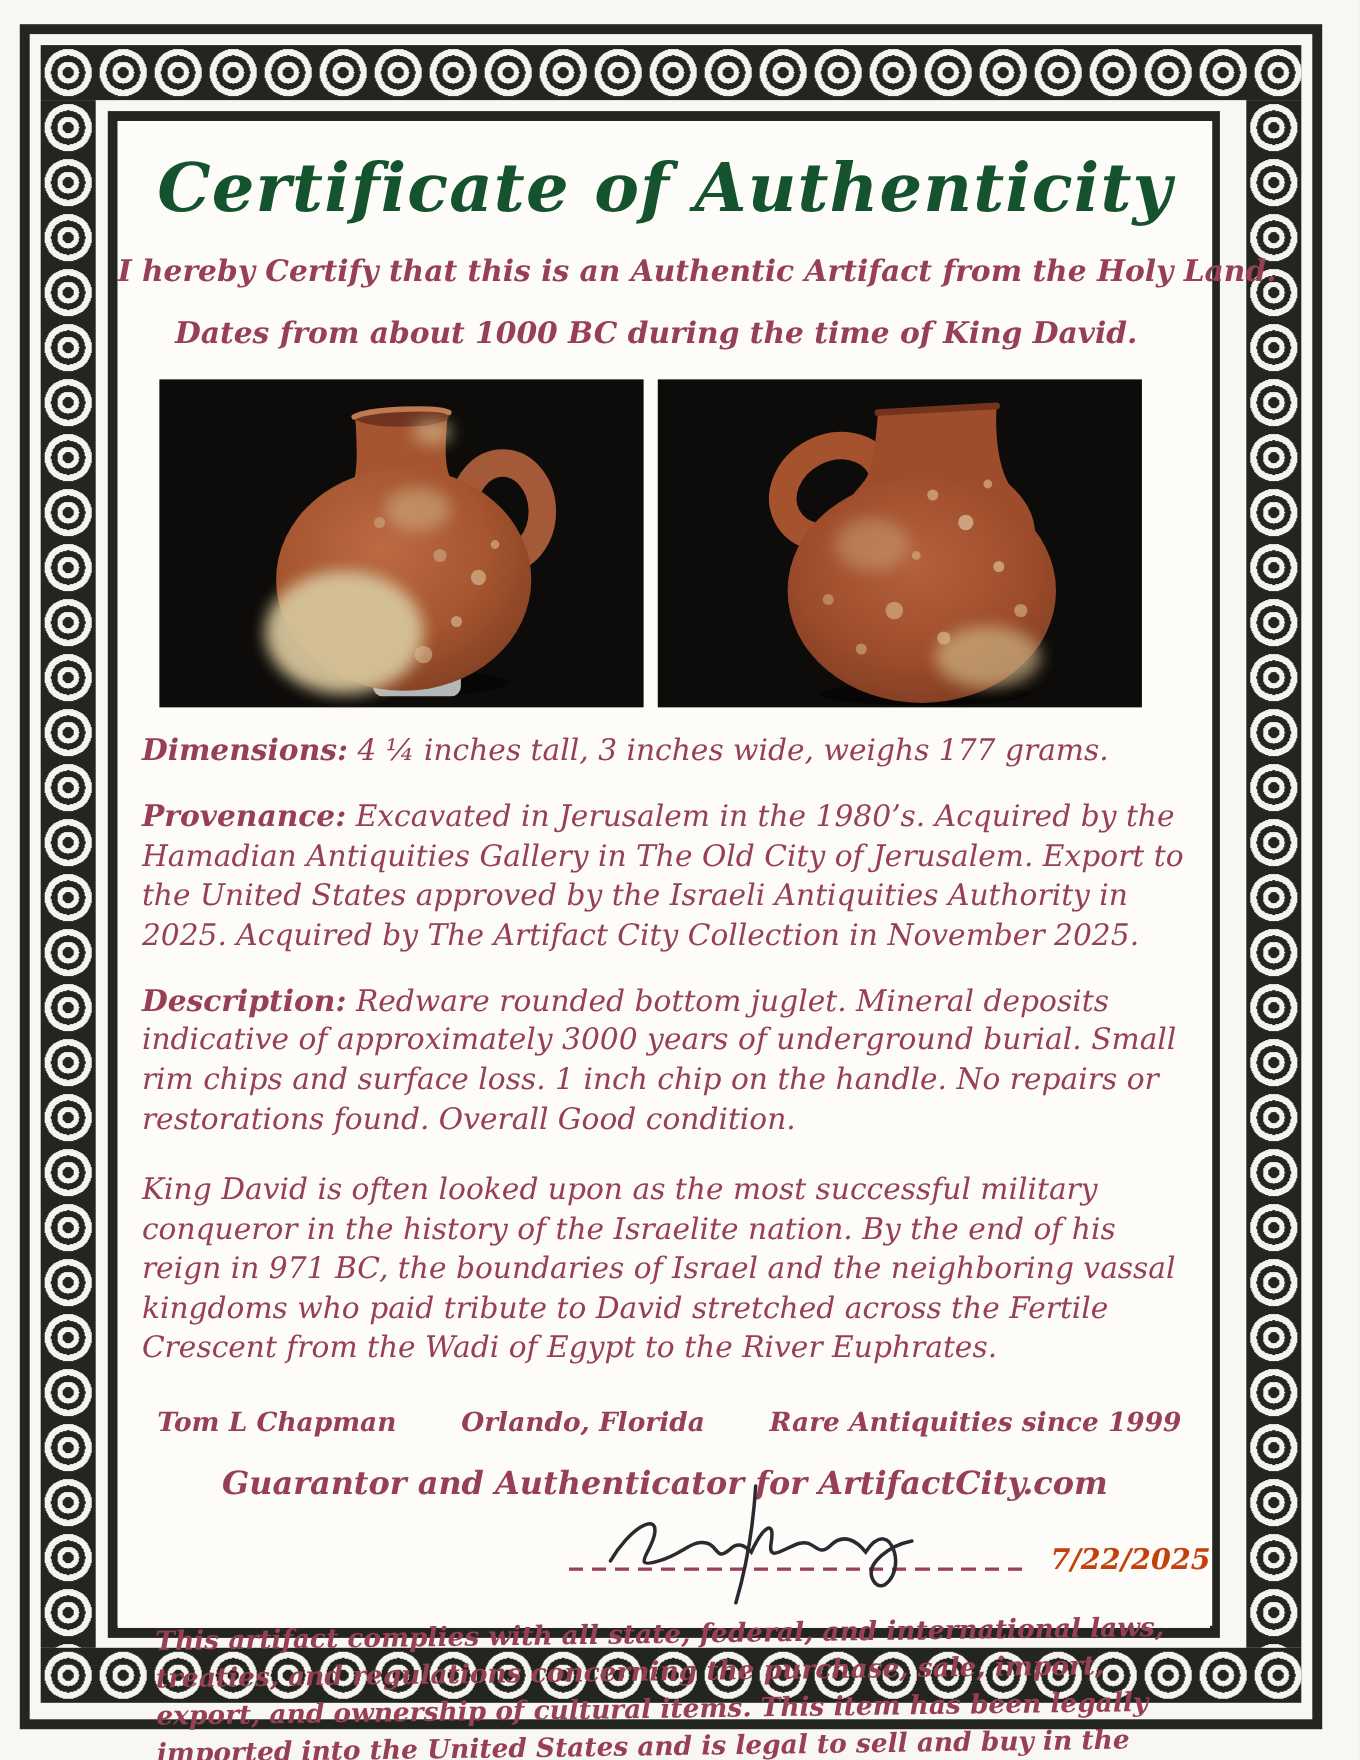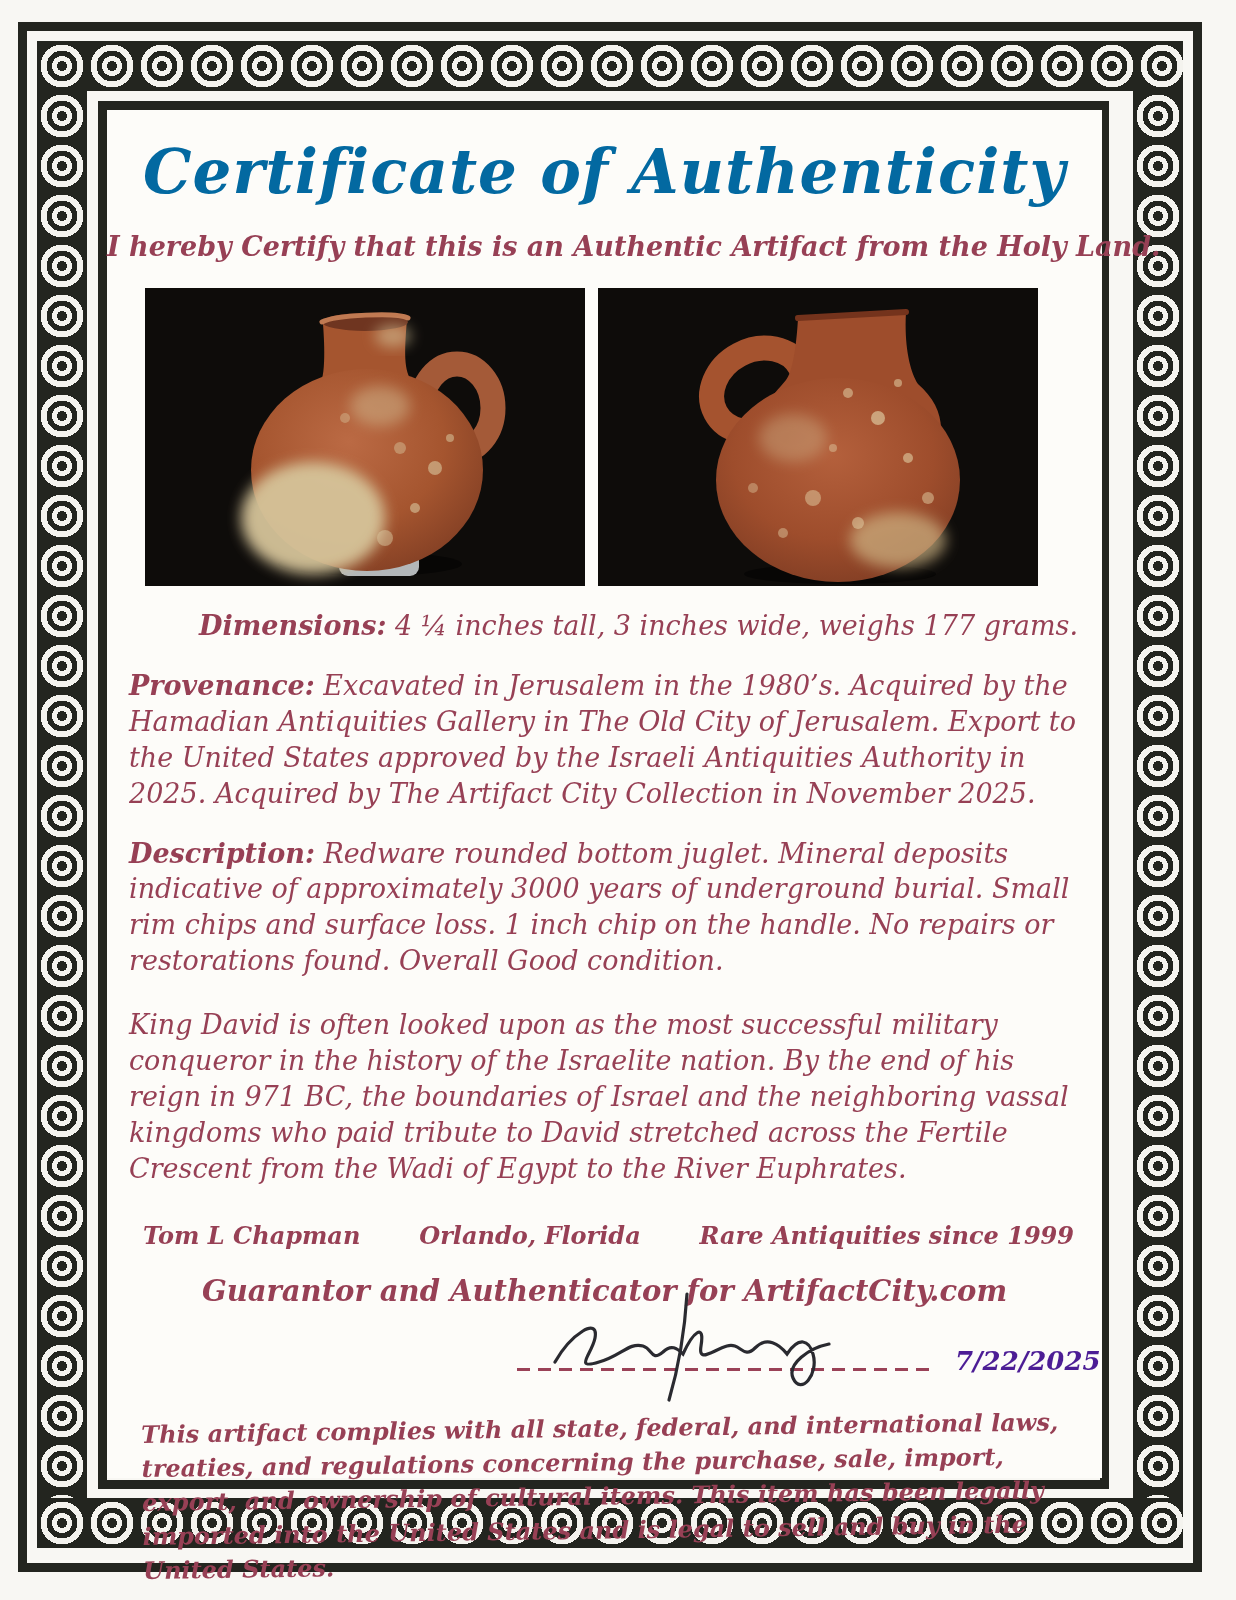--- a/index.html
+++ b/index.html
@@ -46,58 +46,58 @@
   .content {
     position: absolute; left: 107px; top: 110px; width: 995px; height: 1368px;
     background: #fdfcf9;
     color: #974055;
   }
   .script { font-style: italic; color: #974055; }
 
   .title {
     margin: 26px 0 0 0; text-align: center;
     font-size: 61px; font-weight: bold; letter-spacing: 1px;
-    white-space: nowrap; color: #0369a1;
+    white-space: nowrap; color: #14532d;
   }
   .intro { margin: 24px 16px 0 0; text-align: center; font-size: 27px;
            font-weight: bold; white-space: nowrap; }
   .intro-2 { margin-top: 26px; }
 
   .photos {
     display: flex; gap: 13px; margin: 26px 0 0 38px;
   }
   .photo { width: 440px; height: 298px; display: block; background: #0e0c0a; }
 
   .para {
     margin: 24px 24px 0 22px; font-size: 27px; line-height: 1.33;
     font-weight: 500; text-align: left;
   }
   .para .lbl { font-weight: bold; }
-  .para-dim { margin-top: 22px; text-align: right; }
+  .para-dim { margin-top: 22px; }
   .para-hist { margin-top: 28px; }
 
   .signatory-row {
     display: flex; margin: 34px 28px 0 36px;
     justify-content: space-between; align-items: baseline;
     font-size: 24px; font-weight: bold; white-space: nowrap;
   }
   .guarantor {
     margin: 24px 0 0 0; text-align: center;
     font-size: 29px; font-weight: bold; white-space: nowrap;
   }
 
   .signature-block { position: relative; height: 84px; margin: 0 0 0 0; }
   .sig-dashes {
     position: absolute; left: 410px; top: 60px; width: 420px; height: 3px;
     background: repeating-linear-gradient(90deg, #9a4157 0 13px, rgba(0,0,0,0) 13px 21px);
   }
   .sig-svg { position: absolute; left: 430px; top: -34px; }
   .sig-date {
     position: absolute; left: 848px; top: 38px;
-    font-size: 26px; font-weight: bold; font-style: italic; color: #4c1d95;
+    font-size: 26px; font-weight: bold; font-style: italic; color: #c2410c;
   }
 
   .legal {
     margin: 26px 24px 0 34px; width: 930px;
     font-size: 24px; line-height: 1.42; font-weight: bold;
     transform: rotate(-0.8deg); transform-origin: left top;
   }
 </style>
 </head>
 <body>
@@ -110,20 +110,21 @@
   <div class="band band-v band-left"></div>
   <div class="band band-v band-right"></div>
   <div class="line-inner"></div>
 
   <div class="content">
 
     <h1 class="title script">Certificate of Authenticity</h1>
 
     <p class="intro script">I hereby Certify that this is an Authentic Artifact from the Holy Land.</p>
 
+    <p class="intro intro-2 script">Dates from about 1000 BC during the time of King David.</p>
 
     <div class="photos">
 
       <svg class="photo" viewBox="0 0 440 298" role="img" aria-label="Redware juglet, front view on black background with acrylic stand">
         <defs>
           <radialGradient id="bodyL" cx="42%" cy="36%" r="75%">
             <stop offset="0%" stop-color="#bb6a44"></stop>
             <stop offset="55%" stop-color="#a5552f"></stop>
             <stop offset="100%" stop-color="#7c3b22"></stop>
           </radialGradient>

